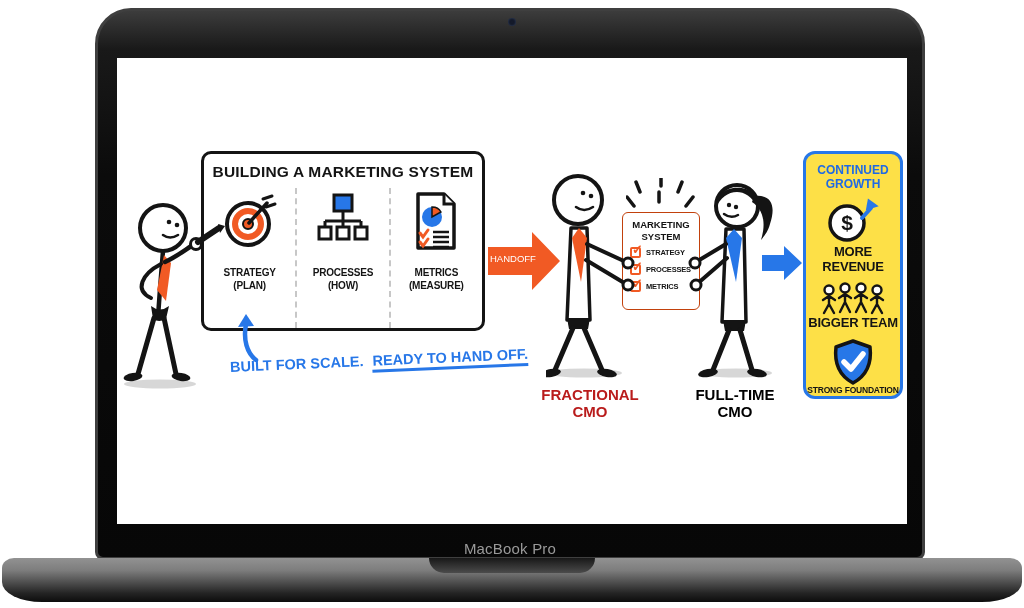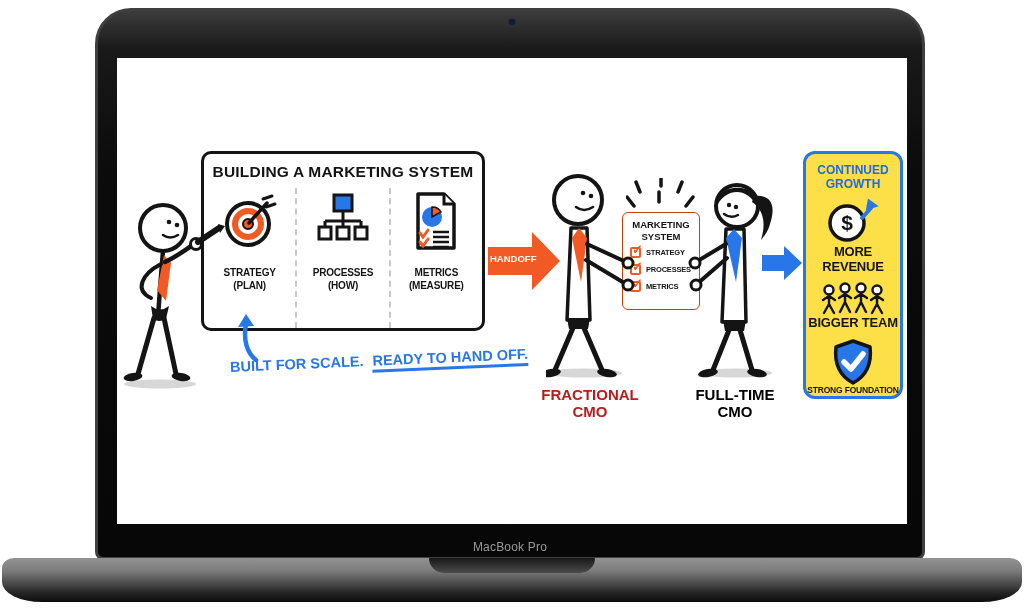--- a/index.html
+++ b/index.html
@@ -8,21 +8,21 @@
   #stage { position:relative; width:1024px; height:608px; }
 
   
   .bezel { position:absolute; left:95px; top:8px; width:830px; height:552px;
            background:linear-gradient(180deg,#3c3c3c 0%,#191919 7%,#0b0b0b 30%,#070707 100%);
            border:3px solid #3f3f3f; border-radius:36px 36px 8px 8px; }
   .camera { position:absolute; left:508px; top:18px; width:8px; height:8px; border-radius:50%;
             background:#141a2a; box-shadow:inset 0 0 2px #3a4a6a; }
   .screen { position:absolute; left:117px; top:58px; width:790px; height:466px; background:#ffffff; }
   .hinge-label { position:absolute; left:95px; top:540px; width:830px; text-align:center;
-                 color:#9a9a9a; font-size:12px; letter-spacing:.2px; }
+                 color:#9a9a9a; font-size:15px; letter-spacing:.2px; }
   .base { position:absolute; left:2px; top:558px; width:1020px; height:44px;
           background:linear-gradient(180deg,#929292 0%,#7d7d7d 28%,#4f4f4f 55%,#242424 80%,#0c0c0c 100%);
           border-radius:12px 12px 40px 40px / 10px 10px 20px 20px; }
   .notch { position:absolute; left:429px; top:558px; width:166px; height:15px;
            background:linear-gradient(180deg,#181818,#4b4b4b); border-radius:0 0 16px 16px; }
 
   
   .art { position:absolute; font-weight:700; color:#141414; }
   .prewrap { white-space:pre-line; }
 
@@ -37,21 +37,21 @@
   .blabel { margin-top:12px; font-size:10px; line-height:1.3; letter-spacing:-.2px; }
 
   
   #tagline { left:230px; top:353px; width:270px; transform:rotate(-2.5deg);
              font-size:14.5px; color:#2777E8; white-space:nowrap; }
   #tagline .underlined { border-bottom:3px solid #2777E8; padding-bottom:1px; margin-left:9px; }
 
   
   #handoff { left:488px; top:232px; width:72px; height:58px; }
   #handoff-text { position:absolute; left:2px; top:21px; width:44px; text-align:center;
-                  color:#fff; font-size:9.5px; font-weight:700; }
+                  color:#fff; font-size:9.5px; font-weight:400; }
 
   
   #doc { left:622px; top:212px; width:78px; height:98px; background:#fff;
          border:1px solid #c2410c; border-radius:6px; z-index:3; }
   #doc-title { margin-top:6px; text-align:center; font-size:9.5px; line-height:1.25; }
   .doc-item { display:flex; align-items:center; margin:3px 0 0 7px; height:14px; }
   .cbox { position:relative; width:11px; height:11px; border:2px solid #F15A24;
           border-radius:2px; margin-right:5px; flex:none; }
   .cbox .check { position:absolute; left:0px; top:-7px; color:#F15A24; font-size:13px; font-weight:700; }
   .doc-item .ilabel { font-size:7.5px; letter-spacing:-.2px; }

